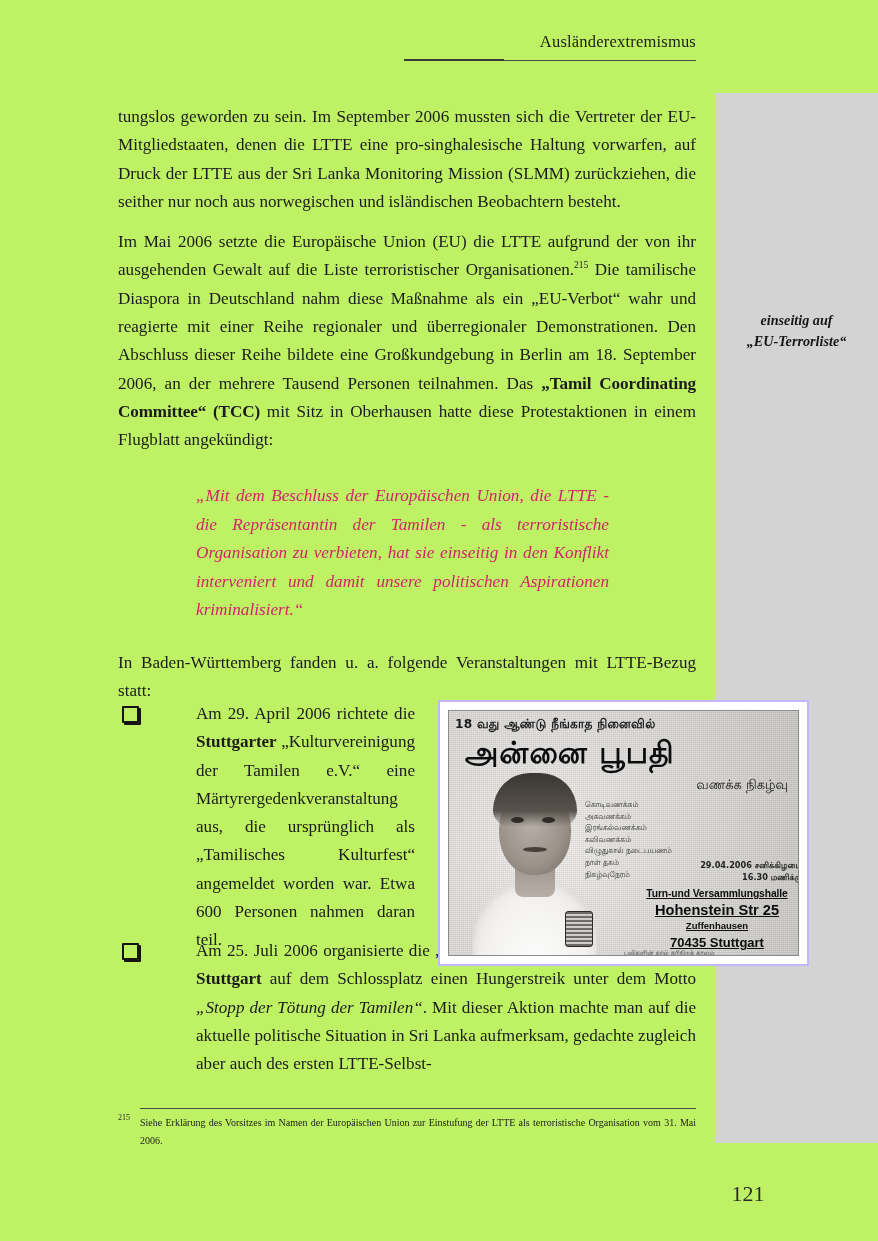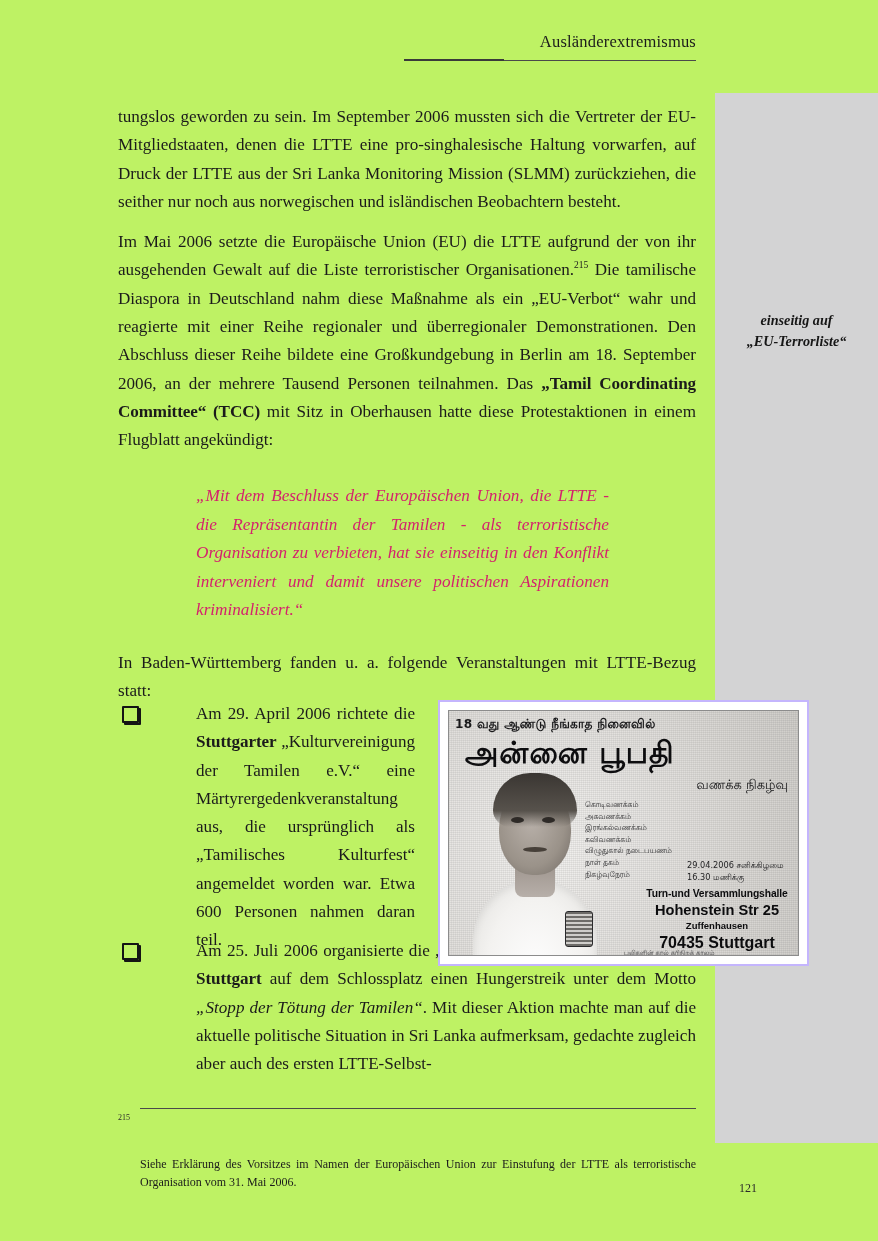--- a/index.html
+++ b/index.html
@@ -224,36 +224,38 @@
     font-size: 7.6px;
     line-height: 11.6px;
     color: #2c2c2e;
     white-space: nowrap;
   }
   #poster-datetime {
     position: absolute;
     left: 238px; top: 148px;
     font-size: 8.2px;
     line-height: 12px;
-    text-align: left;
+    text-align: right;
     width: 115px;
     color: #232325;
+    font-weight: bold;
   }
   #poster-venue {
     position: absolute;
     left: 175px; top: 176px;
     width: 186px;
     text-align: center;
     font-family: "Liberation Sans", sans-serif;
     color: #0c0c0e;
+    text-decoration: underline;
   }
   #poster-venue .v1 { font-size: 10.3px; font-weight: bold; line-height: 14px; letter-spacing: -.1px;}
   #poster-venue .v2 { font-size: 14.6px; font-weight: bold; line-height: 18px; }
   #poster-venue .v3 { font-size: 9.5px; font-weight: bold; line-height: 14px; }
-  #poster-venue .v4 { font-size: 16px; font-weight: bold; line-height: 19px; }
+  #poster-venue .v4 { font-size: 13px; font-weight: bold; line-height: 19px; }
   #poster-foot1 {
     position: absolute;
     left: 175px; top: 238px;
     width: 186px;
     text-align: left;
     font-size: 6.6px;
     color: #3a3a3c;
     white-space: nowrap;
   }
   
@@ -330,36 +332,36 @@
   #fn-num {
     position: absolute;
     left: 118px;
     top: 1113px;
     font-size: 8px;
     color: #2a2a2a;
   }
   #fn-text {
     position: absolute;
     left: 140px;
-    top: 1156px;
+    top: 1114px;
     width: 556px;
-    font-size: 12px;
+    font-size: 10px;
     line-height: 17.5px;
     text-align: justify;
     color: #1b1b1b;
   }
 
   
   #folio {
     position: absolute;
     left: 700px;
     top: 1181px;
     width: 96px;
     text-align: center;
-    font-size: 12px;
+    font-size: 22px;
     color: #2a2a2a;
   }
 </style>
 </head>
 <body>
 
 <div id="page">
 
   <div id="margin-panel"></div>
 

